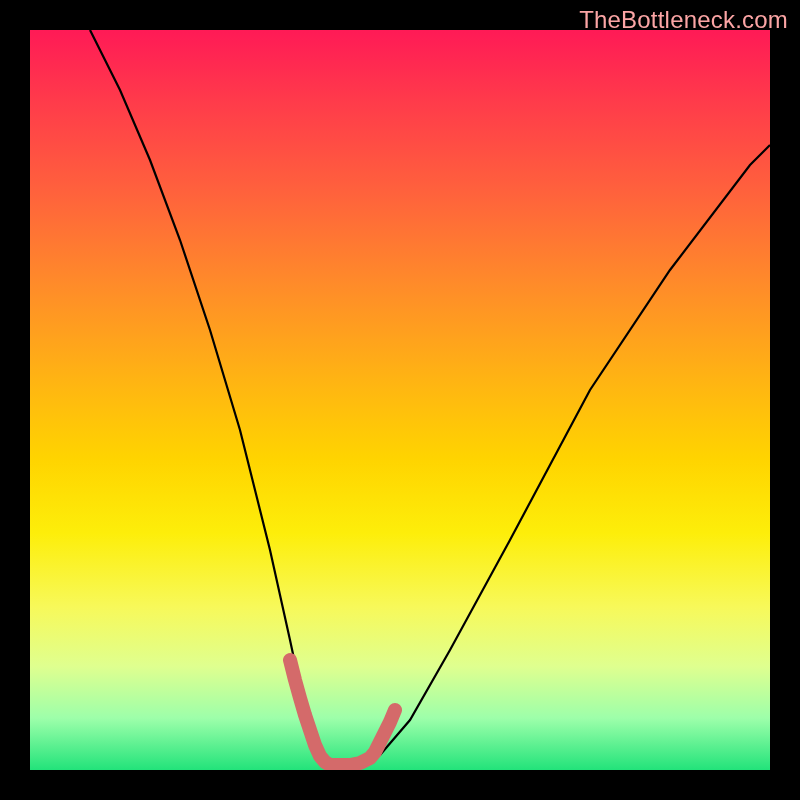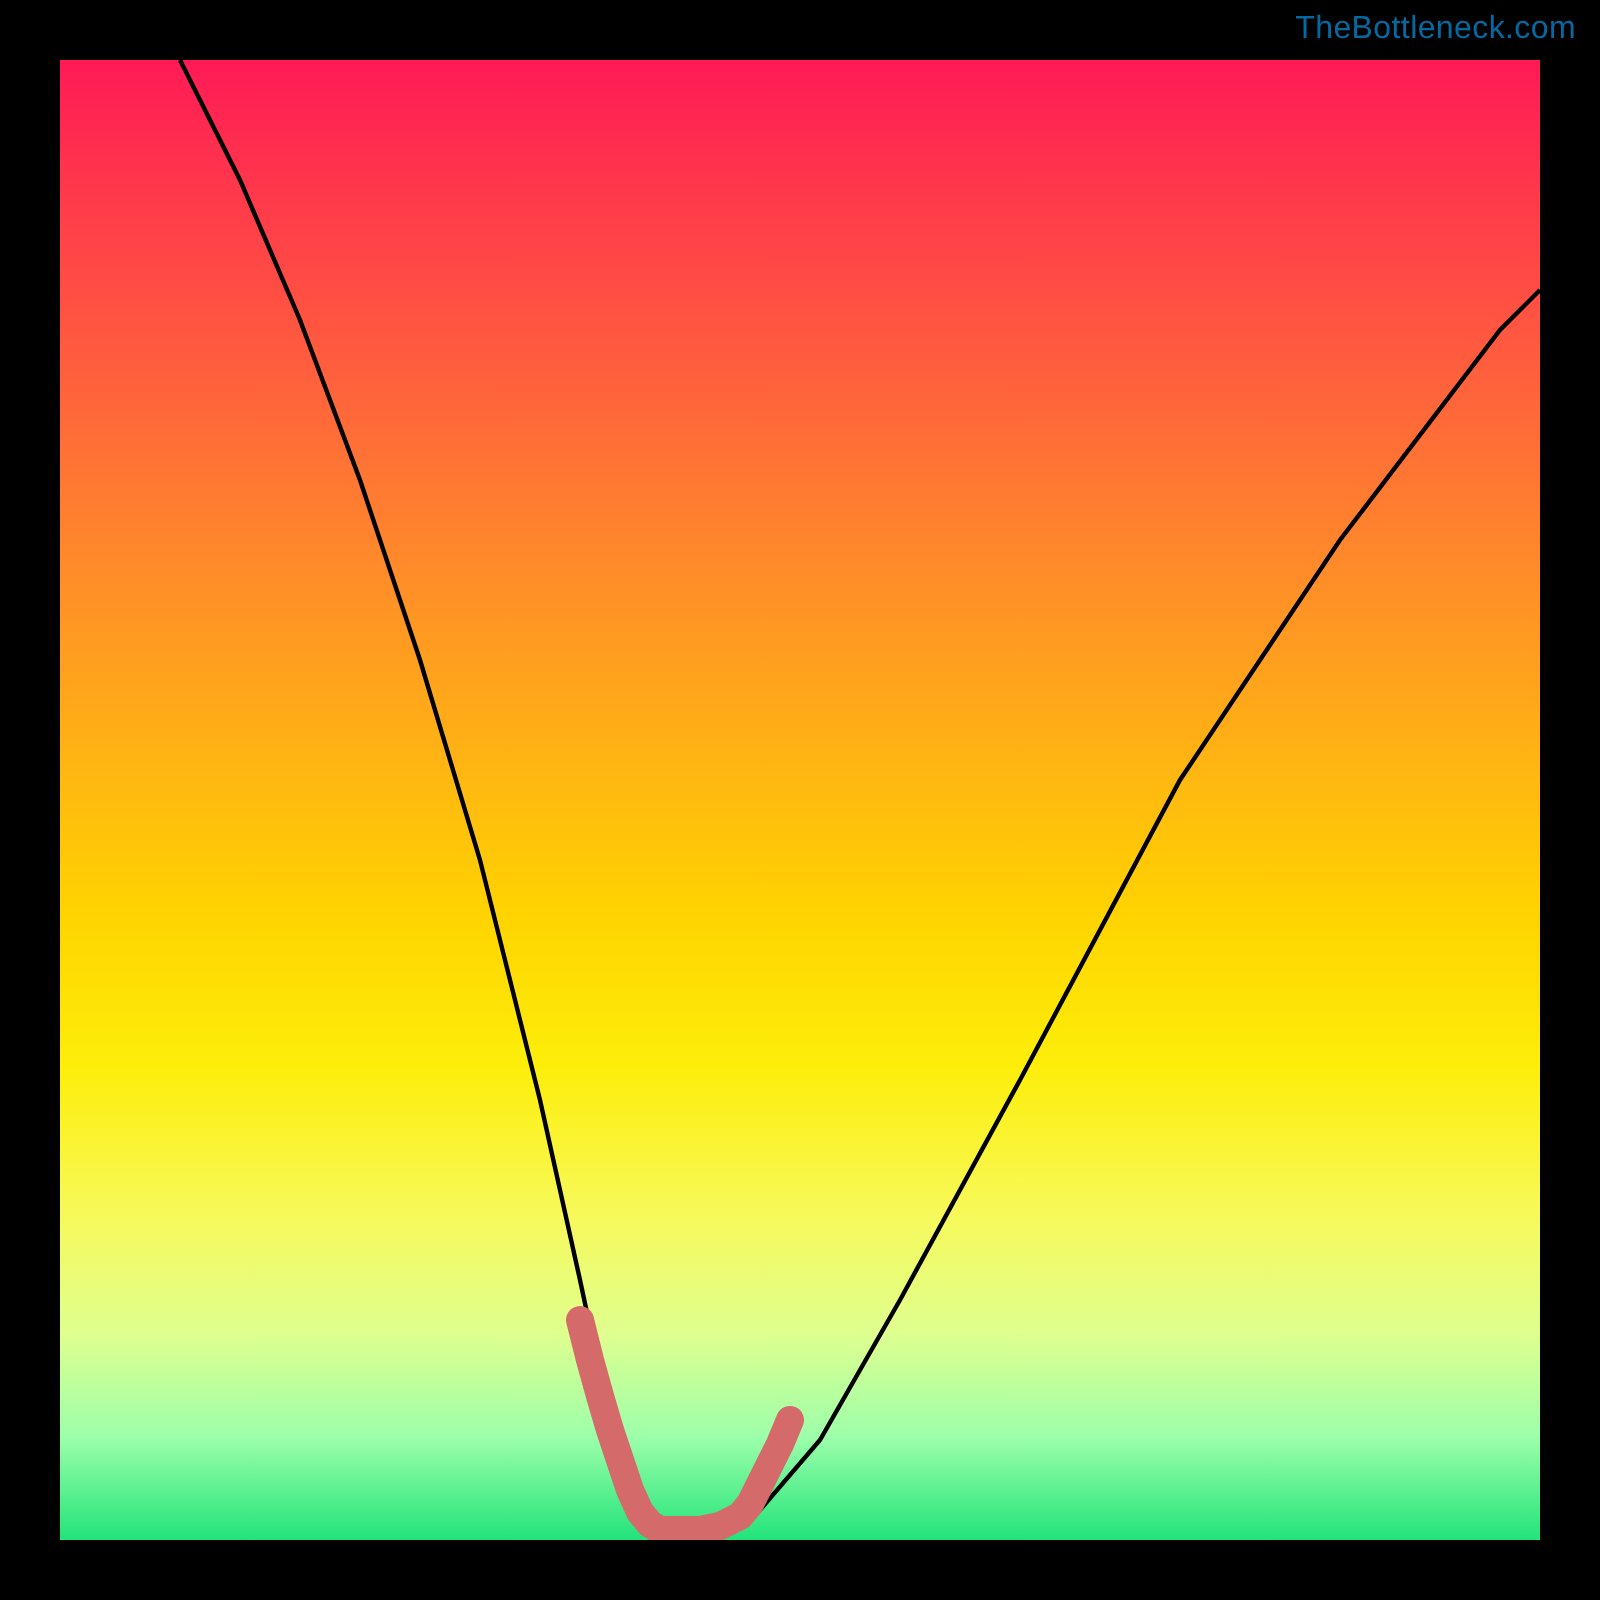--- a/index.html
+++ b/index.html
@@ -23,23 +23,23 @@
       #ffd400 58%,
       #fdee0a 68%,
       #f7f95a 78%,
       #dfff8f 86%,
       #9dffaa 93%,
       #22e37a 100%);
   }
   .watermark {
     position: absolute;
     top: 6px; right: 12px;
-    color: #0369a1;
+    color: #fca5a5;
     font-family: Arial, Helvetica, sans-serif;
-    font-size: 16px;
+    font-size: 24px;
     font-weight: 500;
     letter-spacing: 0.2px;
   }
   svg.curve {
     position: absolute;
     left: 0; top: 0;
     width: 740px; height: 740px;
   }
 </style>
 </head>

